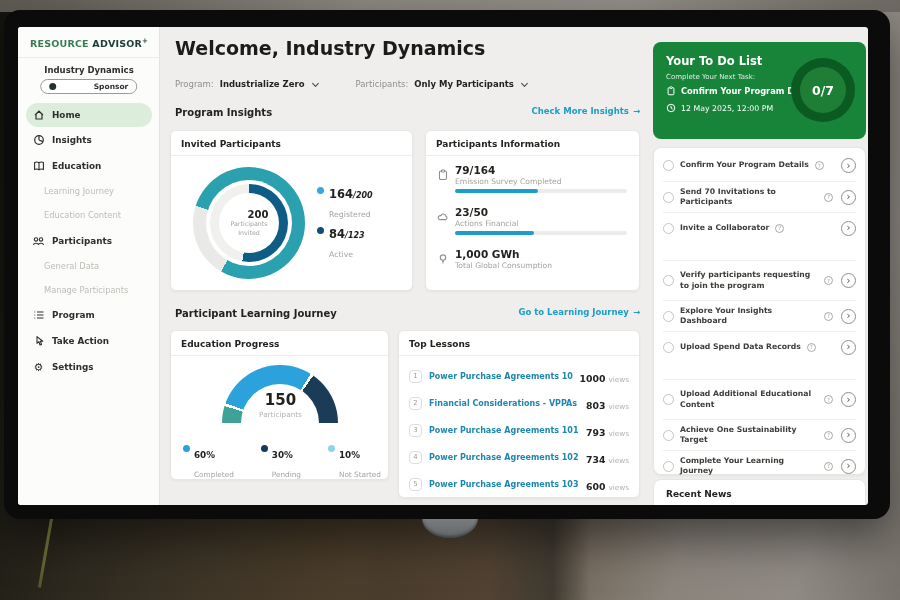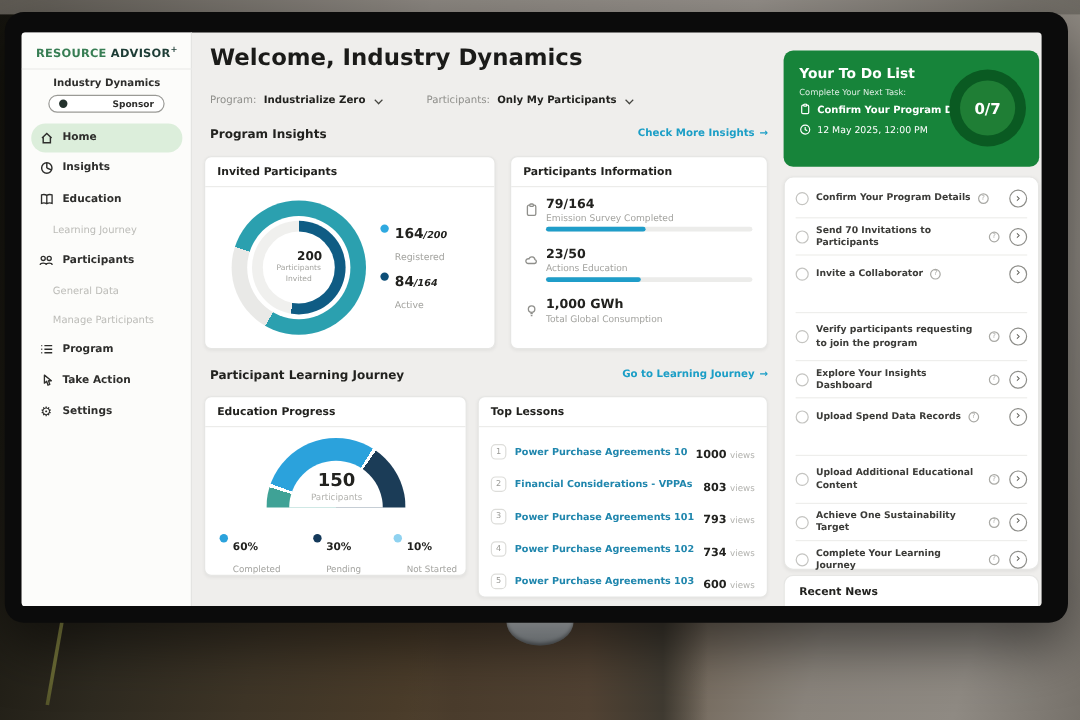--- a/index.html
+++ b/index.html
@@ -183,20 +183,23 @@
             <span class="nico">
               <svg width="12" height="12" viewBox="0 0 12 12">
                   <path d="M6 2.8 C4.8 2 2.8 2 1.6 2.4 V9.4 C2.8 9 4.8 9 6 9.8 C7.2 9 9.2 9 10.4 9.4 V2.4 C9.2 2 7.2 2 6 2.8 Z M6 2.8 V9.8" fill="none" stroke="#2e2e2c" stroke-width="1.1"></path>
                 </svg>
             </span>
             <span>Education</span>
           </div>
           <div class="nav-item sub">
             <span>Learning Journey</span>
           </div>
+          <div class="nav-item sub">
+            <span>Education Content</span>
+          </div>
           <div class="nav-item parent" style="height:27px">
             <span class="nico">
               <svg width="13" height="12" viewBox="0 0 13 12">
                   <circle cx="4" cy="4.4" r="1.7" fill="none" stroke="#2e2e2c" stroke-width="1.1"></circle>
                   <circle cx="9" cy="4.4" r="1.7" fill="none" stroke="#2e2e2c" stroke-width="1.1"></circle>
                   <path d="M1.4 9.8 C1.8 7.8 6.2 7.8 6.6 9.8 M6.4 9.8 C6.8 7.8 11.2 7.8 11.6 9.8" fill="none" stroke="#2e2e2c" stroke-width="1.1"></path>
                 </svg>
             </span>
             <span>Participants</span>
           </div>
@@ -263,21 +266,21 @@
             </div>
           </div>
         </div>
         <div class="dlegend dl1">
           <span class="ldot blue"></span>
           <span><span class="lval">164</span><span class="ltot">/200</span><br>
           <span class="llab">Registered</span></span>
         </div>
         <div class="dlegend dl2">
           <span class="ldot navy"></span>
-          <span><span class="lval">84</span><span class="ltot">/164</span><br>
+          <span><span class="lval">84</span><span class="ltot">/123</span><br>
           <span class="llab">Active</span></span>
         </div>
       </div>
 
       <div class="abs card card2">
         <div class="card-title">Participants Information</div>
         <span class="prow-ico" style="top:38px">
           <svg width="12" height="12" viewBox="0 0 12 12">
               <rect x="2.5" y="2" width="7" height="8.5" rx="1.2" fill="none" stroke="#8f8f8b" stroke-width="1.1"></rect>
               <rect x="4.5" y="1" width="3" height="2" rx="0.8" fill="#fff" stroke="#8f8f8b" stroke-width="1.1"></rect>
@@ -288,21 +291,21 @@
         <span class="pbar" style="top:58px">
             <i style="width:48%"></i>
           </span>
 
         <span class="prow-ico" style="top:80px">
           <svg width="12" height="12" viewBox="0 0 12 12">
               <path d="M3.4 8.6 a2 2 0 1 1 .4-3.9 a2.6 2.6 0 0 1 5 .6 a1.7 1.7 0 0 1-.3 3.3 Z" fill="none" stroke="#8f8f8b" stroke-width="1.1"></path>
             </svg>
         </span>
         <span class="pval" style="top:75px">23/50</span>
-        <span class="plab" style="top:88px">Actions Education</span>
+        <span class="plab" style="top:88px">Actions Financial</span>
         <span class="pbar" style="top:100px">
             <i style="width:46%"></i>
           </span>
 
         <span class="prow-ico" style="top:122px">
           <svg width="12" height="12" viewBox="0 0 12 12">
               <circle cx="6" cy="4.6" r="2.7" fill="none" stroke="#8f8f8b" stroke-width="1.1"></circle>
               <path d="M5 8.4 H7 M5.3 10 H6.7" stroke="#8f8f8b" stroke-width="1.1"></path>
             </svg>
         </span>

